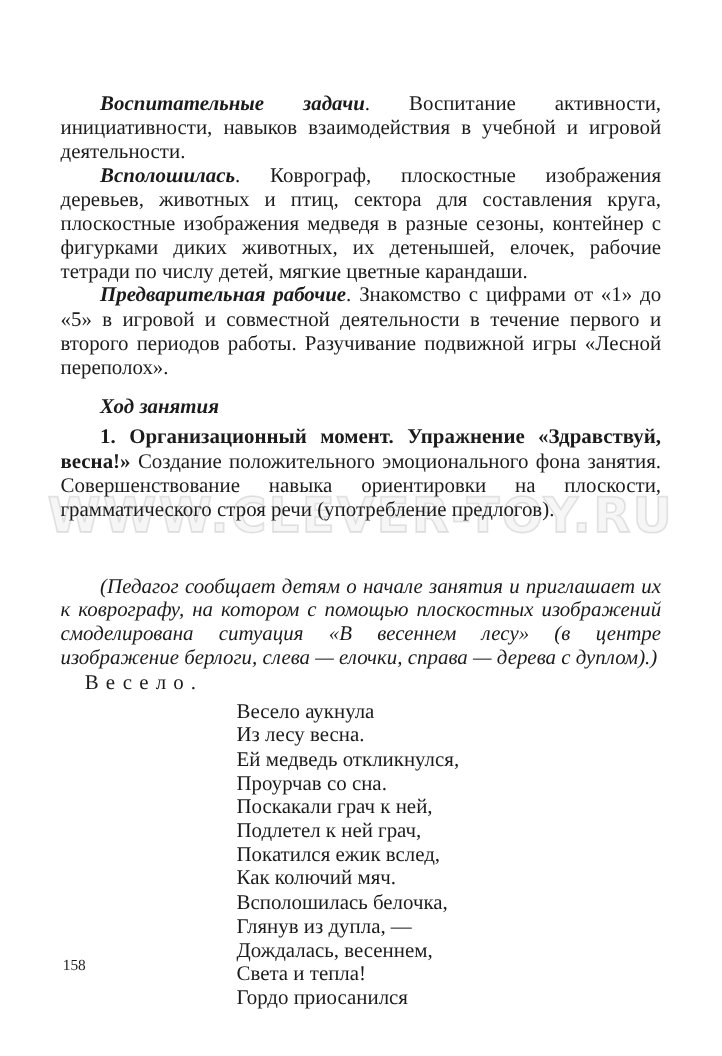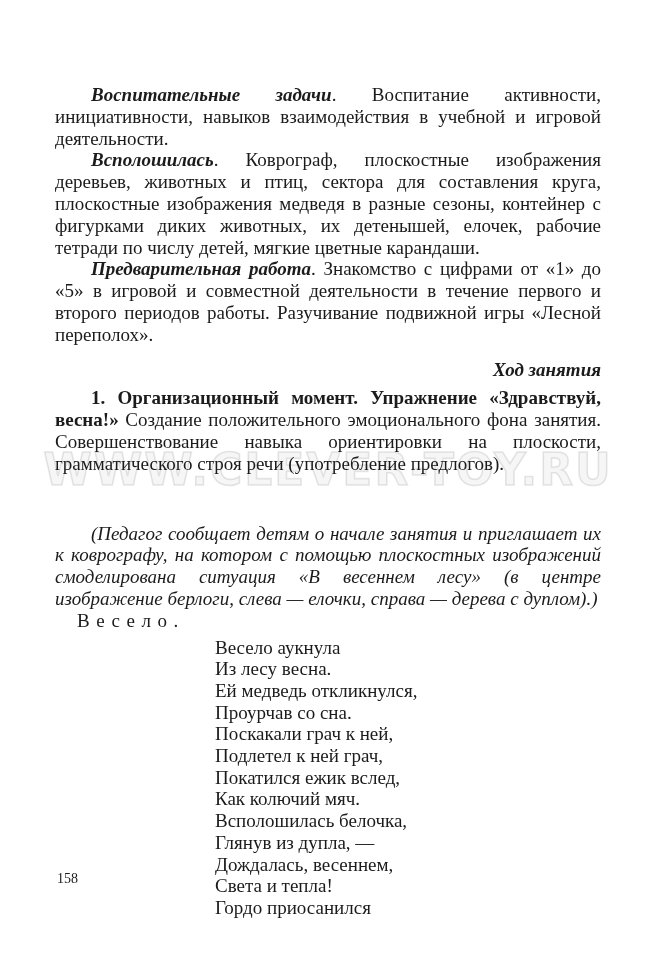--- a/index.html
+++ b/index.html
@@ -34,21 +34,21 @@
   }
   .para {
     margin: 0;
     text-align: justify;
     text-indent: 36px;
   }
   .lead-bi { font-weight: 700; font-style: italic; }
   .lead-b  { font-weight: 700; }
   .heading {
     margin: 13px 0 7px;
-    text-align: right;
+    text-align: left;
     font-weight: 700;
     font-style: italic;
   }
   .stage { font-style: italic; margin-top: 48px; }
   .speaker {
     margin: 0;
     text-indent: 22px;
     letter-spacing: 0.34em;
   }
   .poem {
@@ -69,21 +69,21 @@
 <div class="page">
 
   <div class="watermark">WWW.CLEVER-TOY.RU</div>
 
   <div class="content">
 
     <p class="para"><span class="lead-bi">Воспитательные задачи</span><span>. Воспитание активности, инициативности, навыков взаимодействия в учебной и игровой деятельности.</span></p>
 
     <p class="para"><span class="lead-bi">Всполошилась</span><span>. Коврограф, плоскостные изображения деревьев, животных и птиц, сектора для составления круга, плоскостные изображения медведя в разные сезоны, контейнер с фигурками диких животных, их детенышей, елочек, рабочие тетради по числу детей, мягкие цветные карандаши.</span></p>
 
-    <p class="para"><span class="lead-bi">Предварительная работа</span><span>. Знакомство с цифрами от «1» до «5» в игровой и совместной деятельности в течение первого и второго периодов работы. Разучивание подвижной игры «Лесной переполох».</span></p>
+    <p class="para"><span class="lead-bi">Предварительная рабочие</span><span>. Знакомство с цифрами от «1» до «5» в игровой и совместной деятельности в течение первого и второго периодов работы. Разучивание подвижной игры «Лесной переполох».</span></p>
 
     <p class="para heading">Ход занятия</p>
 
     <p class="para"><span class="lead-b">1. Организационный момент. Упражнение «Здравствуй, весна!»</span><span> Создание положительного эмоционального фона занятия. Совершенствование навыка ориентировки на плоскости, грамматического строя речи (употребление предлогов).</span></p>
 
     <p class="para stage">(Педагог сообщает детям о начале занятия и приглашает их к коврографу, на котором с помощью плоскостных изображений смоделирована ситуация «В весеннем лесу» (в центре изображение берлоги, слева — елочки, справа — дерева с дуплом).)</p>
 
     <p class="para speaker">Весело.</p>
 
     <div class="poem">

